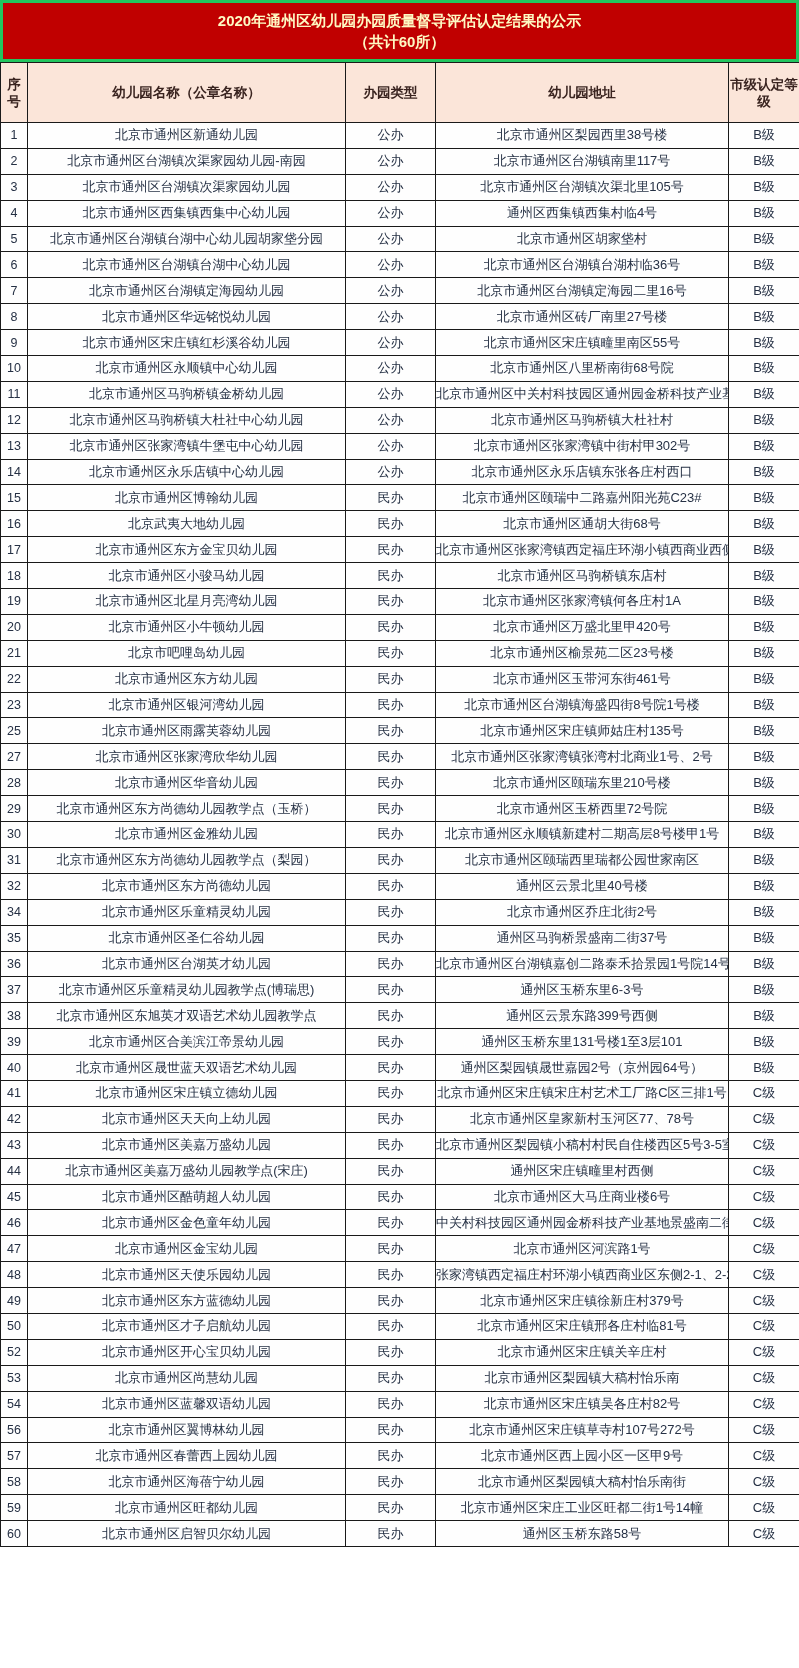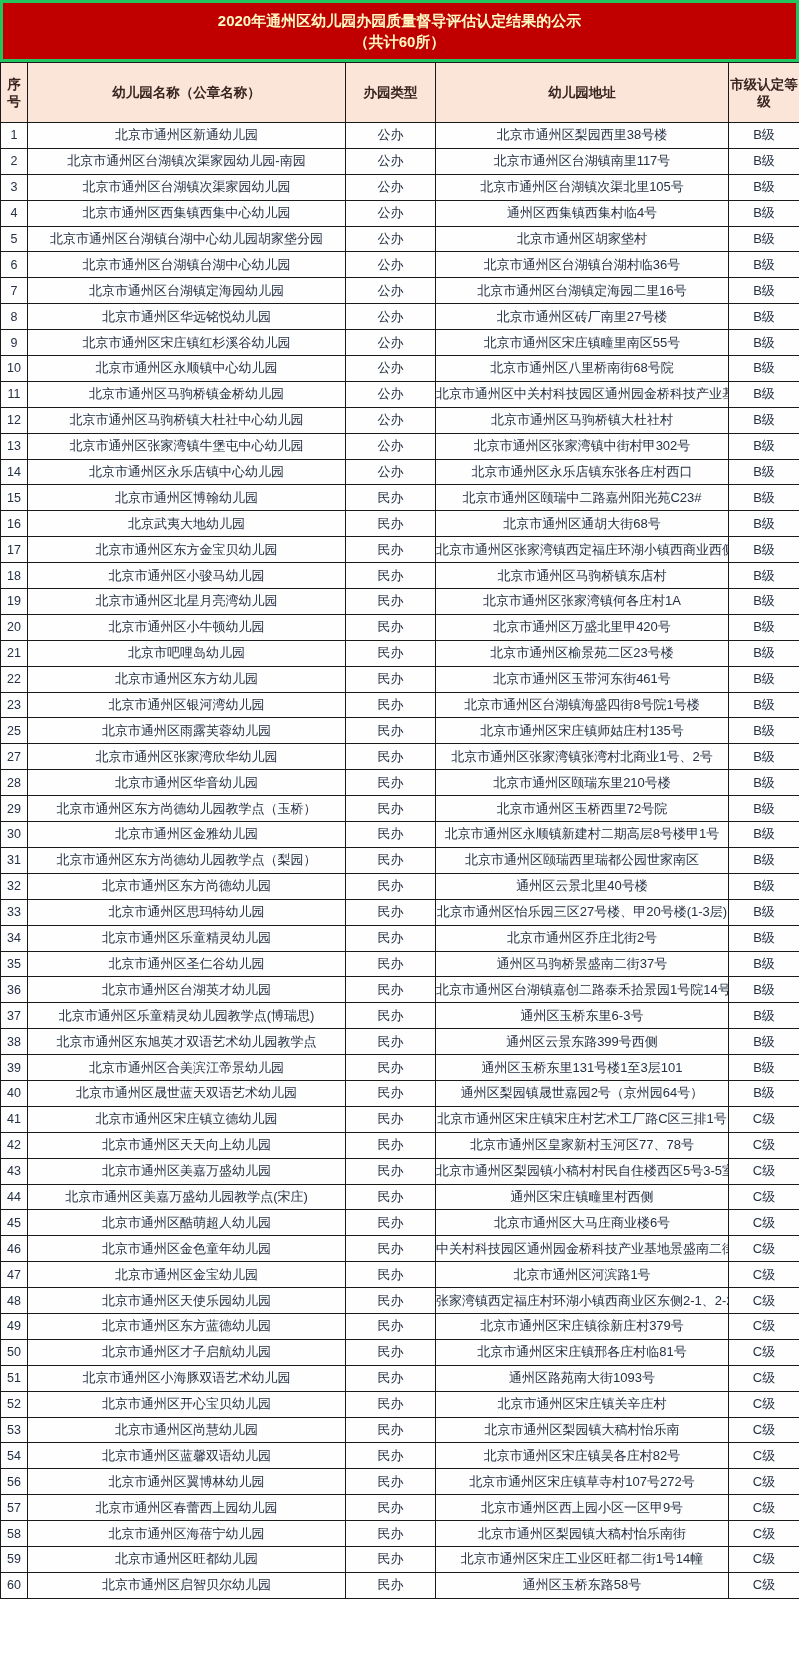--- a/index.html
+++ b/index.html
@@ -296,27 +296,20 @@
     </tr>
 
     <tr>
       <td class="no">32</td>
       <td class="name">北京市通州区东方尚德幼儿园</td>
       <td class="type">民办</td>
       <td class="addr">通州区云景北里40号楼</td>
       <td class="grade">B级</td>
     </tr>
 
-    <tr>
-      <td class="no">33</td>
-      <td class="name">北京市通州区思玛特幼儿园</td>
-      <td class="type">民办</td>
-      <td class="addr">北京市通州区怡乐园三区27号楼、甲20号楼(1-3层)</td>
-      <td class="grade">B级</td>
-    </tr>
 
     <tr>
       <td class="no">34</td>
       <td class="name">北京市通州区乐童精灵幼儿园</td>
       <td class="type">民办</td>
       <td class="addr">北京市通州区乔庄北街2号</td>
       <td class="grade">B级</td>
     </tr>
 
     <tr>
@@ -440,27 +433,20 @@
     </tr>
 
     <tr>
       <td class="no">50</td>
       <td class="name">北京市通州区才子启航幼儿园</td>
       <td class="type">民办</td>
       <td class="addr">北京市通州区宋庄镇邢各庄村临81号</td>
       <td class="grade">C级</td>
     </tr>
 
-    <tr>
-      <td class="no">51</td>
-      <td class="name">北京市通州区小海豚双语艺术幼儿园</td>
-      <td class="type">民办</td>
-      <td class="addr">通州区路苑南大街1093号</td>
-      <td class="grade">C级</td>
-    </tr>
 
     <tr>
       <td class="no">52</td>
       <td class="name">北京市通州区开心宝贝幼儿园</td>
       <td class="type">民办</td>
       <td class="addr">北京市通州区宋庄镇关辛庄村</td>
       <td class="grade">C级</td>
     </tr>
 
     <tr>

